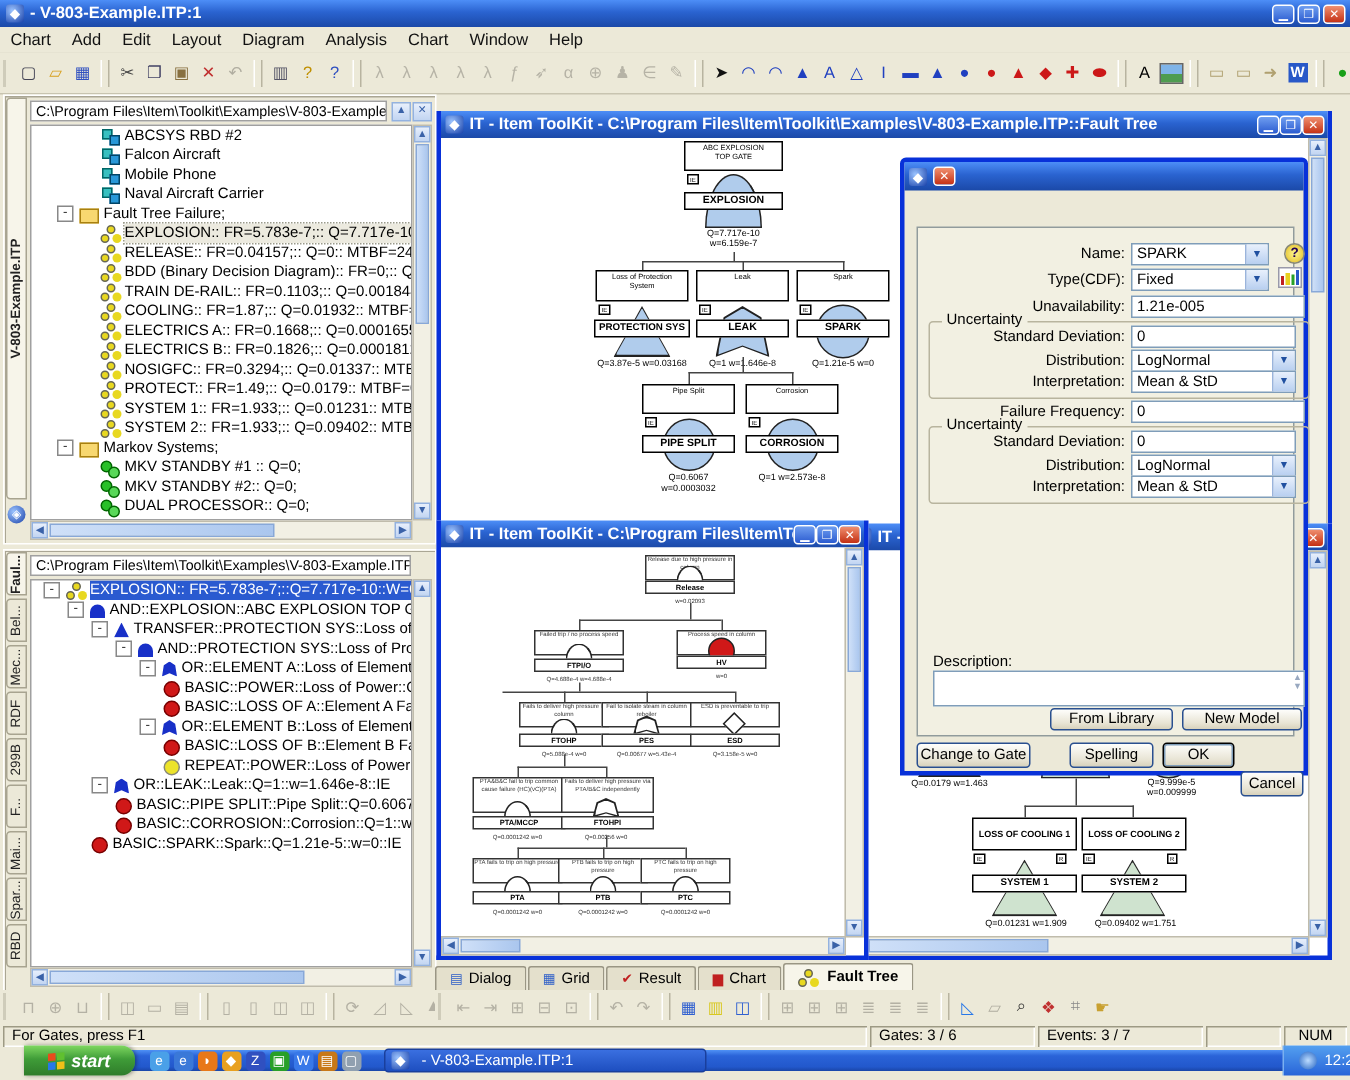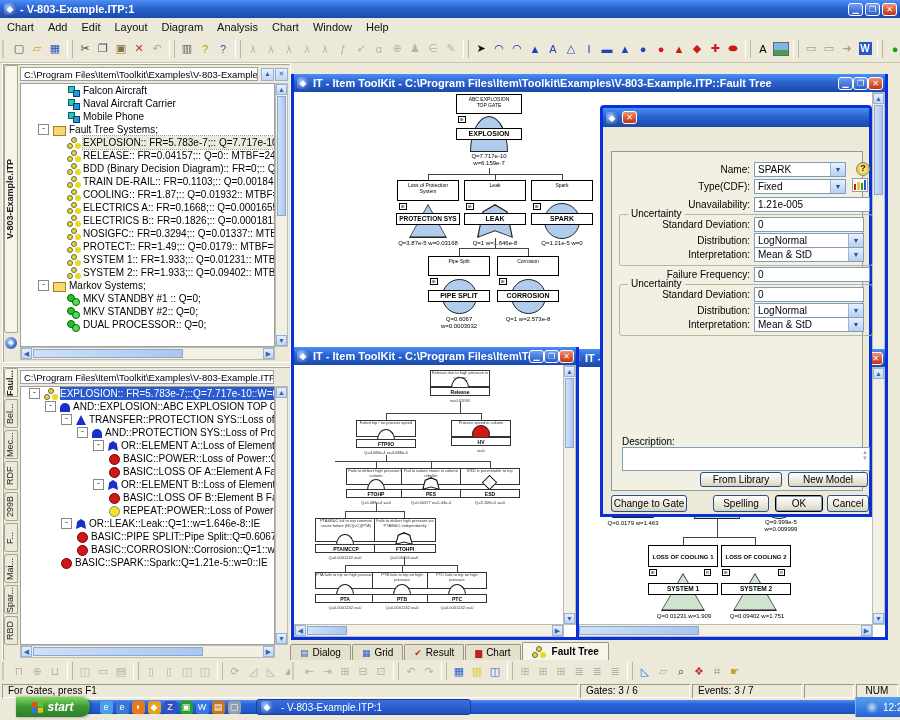--- a/index.html
+++ b/index.html
@@ -243,34 +243,38 @@
       </div>
       <div style="position:absolute;left:1px;top:272px;width:12px;height:12px;background:radial-gradient(circle at 35% 35%,#9cc4ff,#1840a8);border-radius:50%;color:#fff;font-size:8px;text-align:center;line-height:12px;">◈</div>
     </div>
     <div class="treewrap">
       <div class="thead" style="right:30px;">C:\Program Files\Item\Toolkit\Examples\V-803-Example.ITP</div>
       <div class="sbb" style="right:14px;top:2px;width:13px;height:13px;">▲</div>
       <div class="sbb" style="right:0;top:2px;width:13px;height:13px;">✕</div>
       <div class="tbody" id="treeTop">
           <div class="trow" style="padding-left: 46px;">
             <span class="ic ic-rbd"></span>
+            <span class="lbl">ABCSYS RBD #2</span>
+          </div>
+          <div class="trow" style="padding-left: 46px;">
+            <span class="ic ic-rbd"></span>
             <span class="lbl">Falcon Aircraft</span>
+          </div>
+          <div class="trow" style="padding-left: 46px;">
+            <span class="ic ic-rbd"></span>
+            <span class="lbl">Mobile Phone</span>
           </div>
           <div class="trow" style="padding-left: 46px;">
             <span class="ic ic-rbd"></span>
             <span class="lbl">Naval Aircraft Carrier</span>
-          </div>
-          <div class="trow" style="padding-left: 46px;">
-            <span class="ic ic-rbd"></span>
-            <span class="lbl">Mobile Phone</span>
           </div>
           <div class="trow" style="padding-left: 17px;">
             <span class="exp">-</span>
             <span class="ic ic-folder"></span>
-            <span class="lbl">Fault Tree Systems;</span>
+            <span class="lbl">Fault Tree Failure;</span>
           </div>
           <div class="trow" style="padding-left: 46px;">
             <span class="ic ic-ft"></span>
             <span class="lbl sel-pale">EXPLOSION:: FR=5.783e-7;:: Q=7.717e-10:: MTBF=</span>
           </div>
           <div class="trow" style="padding-left: 46px;">
             <span class="ic ic-ft"></span>
             <span class="lbl">RELEASE:: FR=0.04157;:: Q=0:: MTBF=24.06</span>
           </div>
           <div class="trow" style="padding-left: 46px;">
@@ -685,21 +689,21 @@
       <div style="position:absolute;left:10px;top:295px;width:246px;height:22px;background:#fff;border:1px solid #7f9db9;">
         <span style="position:absolute;right:1px;top:1px;font-size:6px;color:#98a8c0;">▲<br>▼</span>
         <span></span>
       </div>
       <div class="xpbtn" style="left:88px;top:320px;width:82px;height:15px;line-height:13px;">From Library</div>
       <div class="xpbtn" style="left:176px;top:320px;width:80px;height:15px;line-height:13px;">New Model</div>
     </div>
     <div class="xpbtn" style="left:8px;top:387px;width:76px;height:17px;line-height:15px;">Change to Gate</div>
     <div class="xpbtn" style="left:110px;top:387px;width:56px;height:17px;line-height:15px;">Spelling</div>
     <div class="xpbtn def" style="left:172px;top:387px;width:48px;height:17px;line-height:15px;">OK</div>
-    <div class="xpbtn" style="left:224px;top:387px;width:42px;height:17px;line-height:15px;">Cancel</div>
+    <div class="xpbtn" style="left:224px;top:406px;width:42px;height:17px;line-height:15px;">Cancel</div>
   </div>
 
   <div id="bottomTabs">
       <div class="btab">
         <span class="btico" style="color: rgb(48, 96, 200);">▤</span>
         <span>Dialog</span>
       </div>
       <div class="btab">
         <span class="btico" style="color: rgb(48, 96, 200);">▦</span>
         <span>Grid</span>

